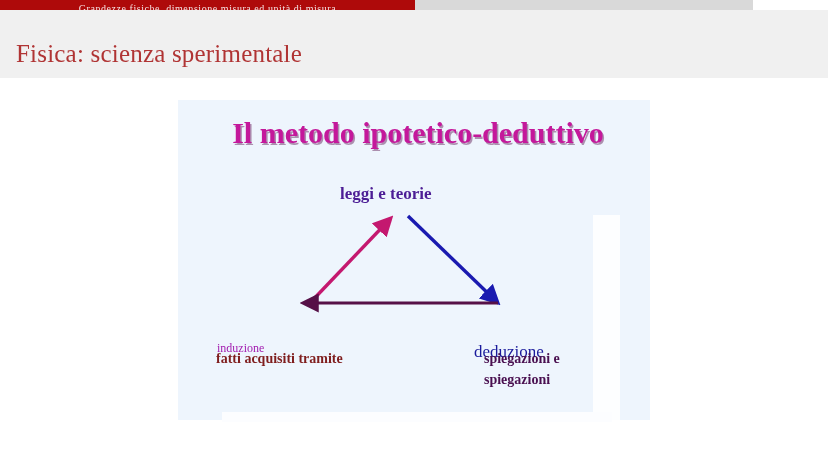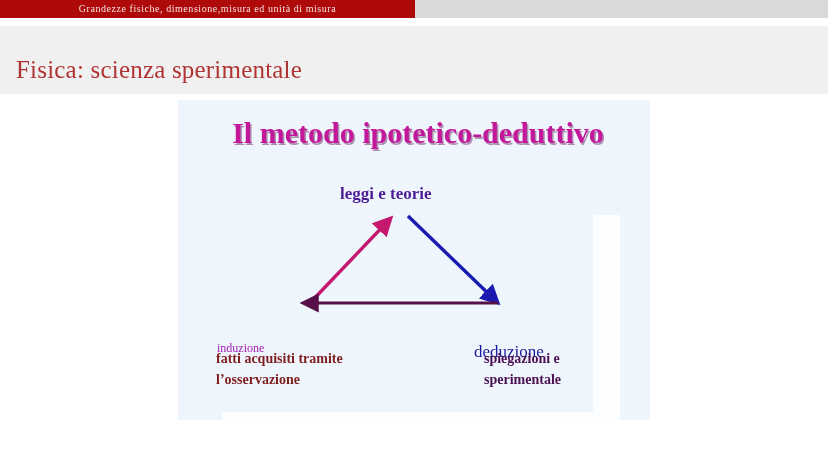--- a/index.html
+++ b/index.html
@@ -10,21 +10,21 @@
   }
   body {
     font-family: "Liberation Serif", serif;
     position: relative;
   }
 
   
   #header-strip {
     position: absolute;
     left: 0; top: 0;
-    width: 828px; height: 18px;
+    width: 753px; height: 18px;
     background: #d9d9d9;
   }
   #header-tab {
     position: absolute;
     left: 0; top: 0;
     width: 415px; height: 18px;
     background: #ae0a0a;
   }
   #header-tab-label {
     position: absolute;
@@ -35,21 +35,21 @@
     color: #f6e2e2;
     font-family: "Liberation Serif", serif;
     font-size: 10px;
     letter-spacing: 0.55px;
     white-space: nowrap;
   }
 
   
   #title-band {
     position: absolute;
-    left: 0; top: 26px;
+    left: 0; top: 10px;
     width: 828px; height: 68px;
     background: #f0f0f0;
   }
   #slide-title {
     position: absolute;
     left: 16px; top: 30px;
     color: #b03434;
     font-family: "Liberation Serif", serif;
     font-size: 25px;
     letter-spacing: 0.2px;
@@ -183,21 +183,20 @@
   </svg>
 
   <div class="fig-label" id="label-leggi">leggi e teorie</div>
 
   <div class="fig-label" id="label-induzione">induzione</div>
 
   <div class="fig-label" id="label-deduzione">deduzione</div>
 
   <div class="fig-label" id="label-fatti">
     <div>fatti acquisiti tramite</div>
-    <div>l’osservazione</div>
   </div>
 
   <div class="fig-label" id="label-previsioni">
     <div>spiegazioni e</div>
-    <div>sperimentale</div>
+    <div>spiegazioni</div>
   </div>
 
 </div>
 
 </body></html>

